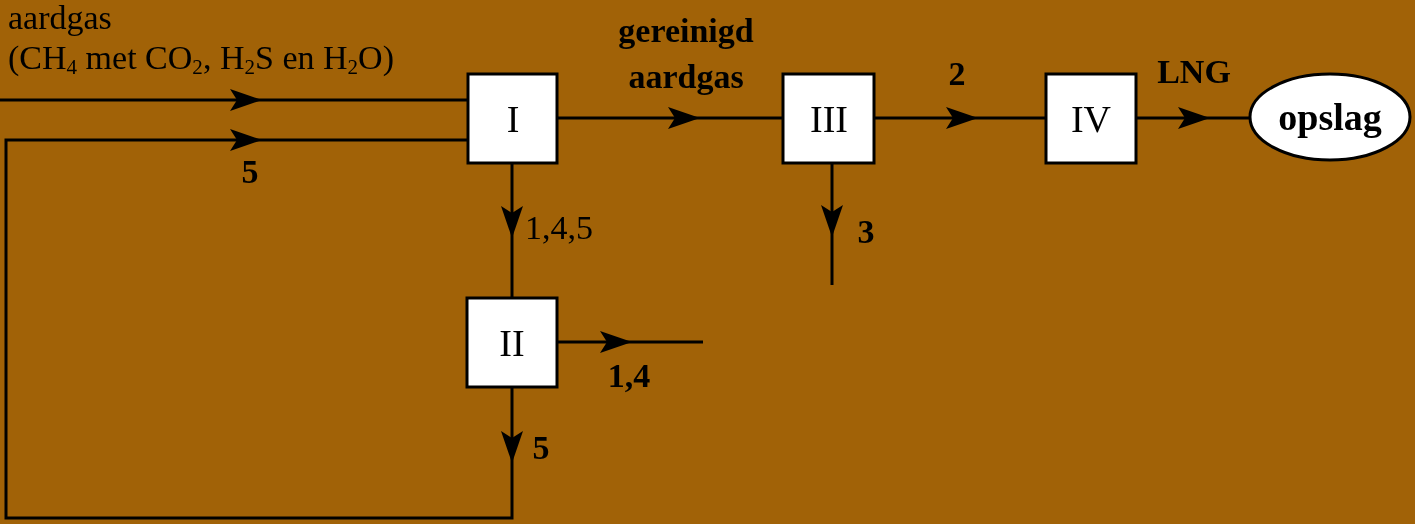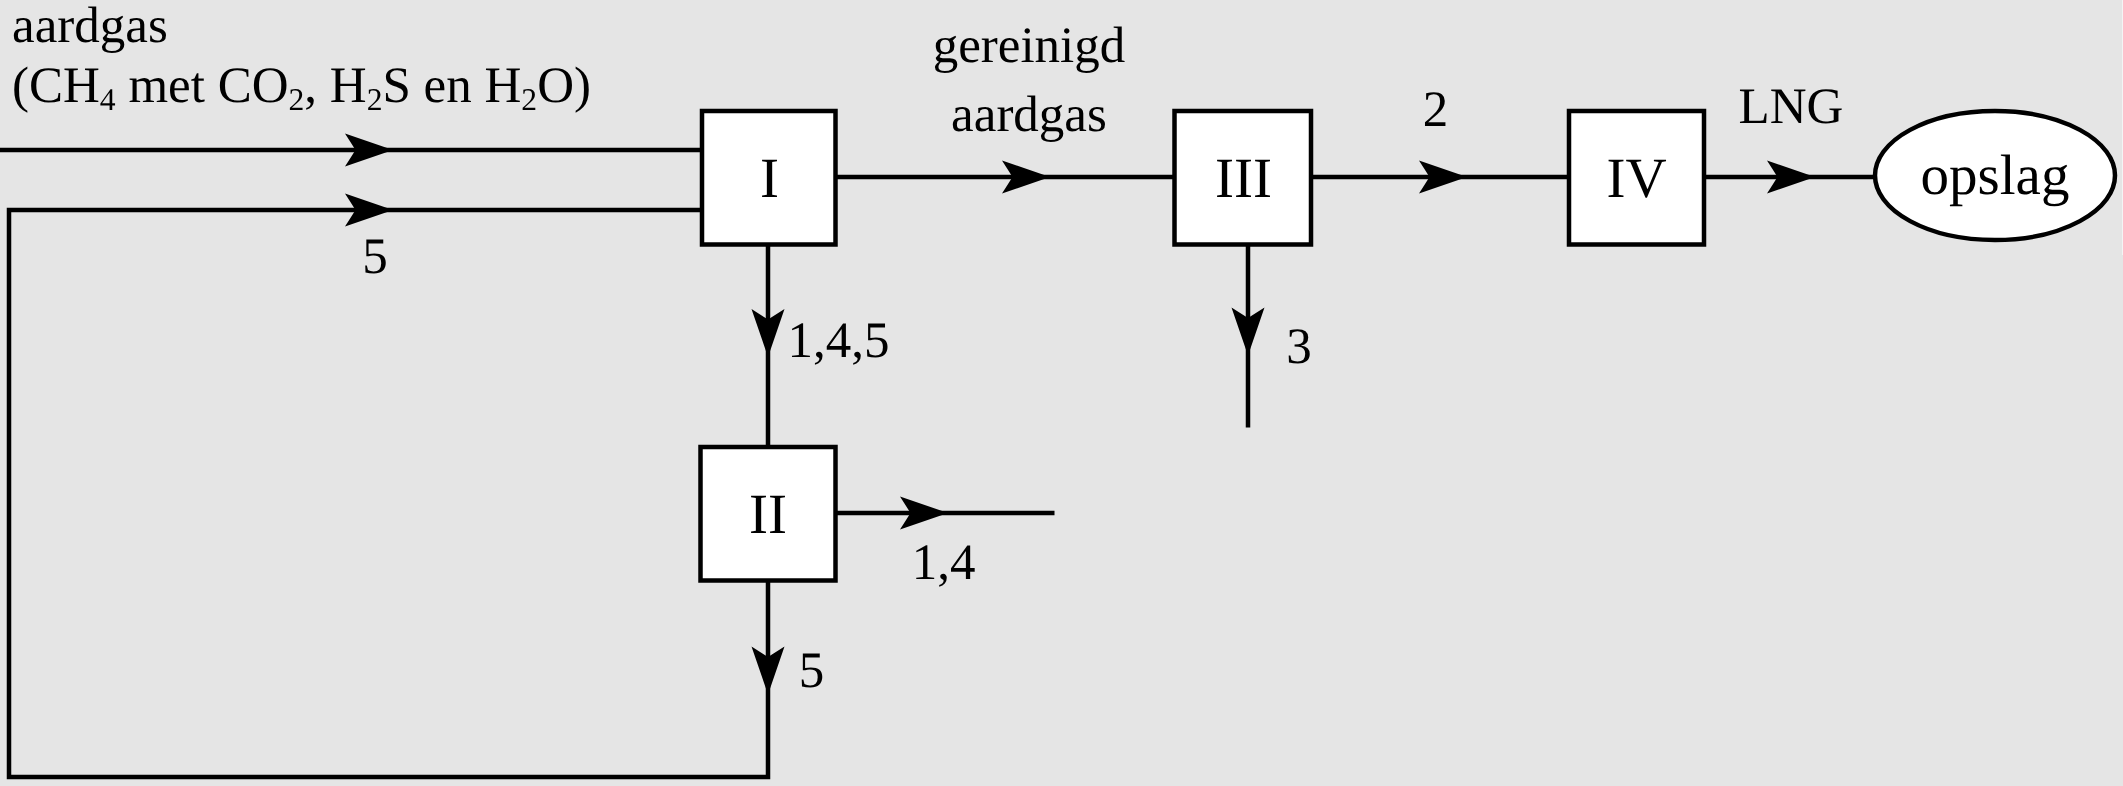--- a/index.html
+++ b/index.html
@@ -4,21 +4,21 @@
 <style>
   html, body {
     margin: 0;
     padding: 0;
     background: #ffffff;
   }
   .stage {
     position: relative;
     width: 1415px;
     height: 524px;
-    background: #e5e5e5;
+    background: #a16207;
     font-family: "Liberation Serif", "DejaVu Serif", serif;
     color: #000000;
     overflow: hidden;
   }
   .stage svg {
     position: absolute;
     left: 0;
     top: 0;
   }
   .lbl {
@@ -26,22 +26,22 @@
     font-size: 34px;
     line-height: 40px;
     white-space: nowrap;
     color: #000;
   }
   .lbl sub {
     font-size: 0.62em;
     line-height: 0;
     vertical-align: -0.25em;
   }
-  .center-x { transform: translateX(-50%); }
-  .center-xy { transform: translate(-50%, -50%); }
+  .center-x { transform: translateX(-50%); font-weight: bold; }
+  .center-xy { transform: translate(-50%, -50%); font-weight: bold; }
   .unit-label {
     position: absolute;
     font-size: 38px;
     line-height: 38px;
     transform: translate(-50%, -50%);
     white-space: nowrap;
   }
   .two-line {
     text-align: center;
     line-height: 46px;

